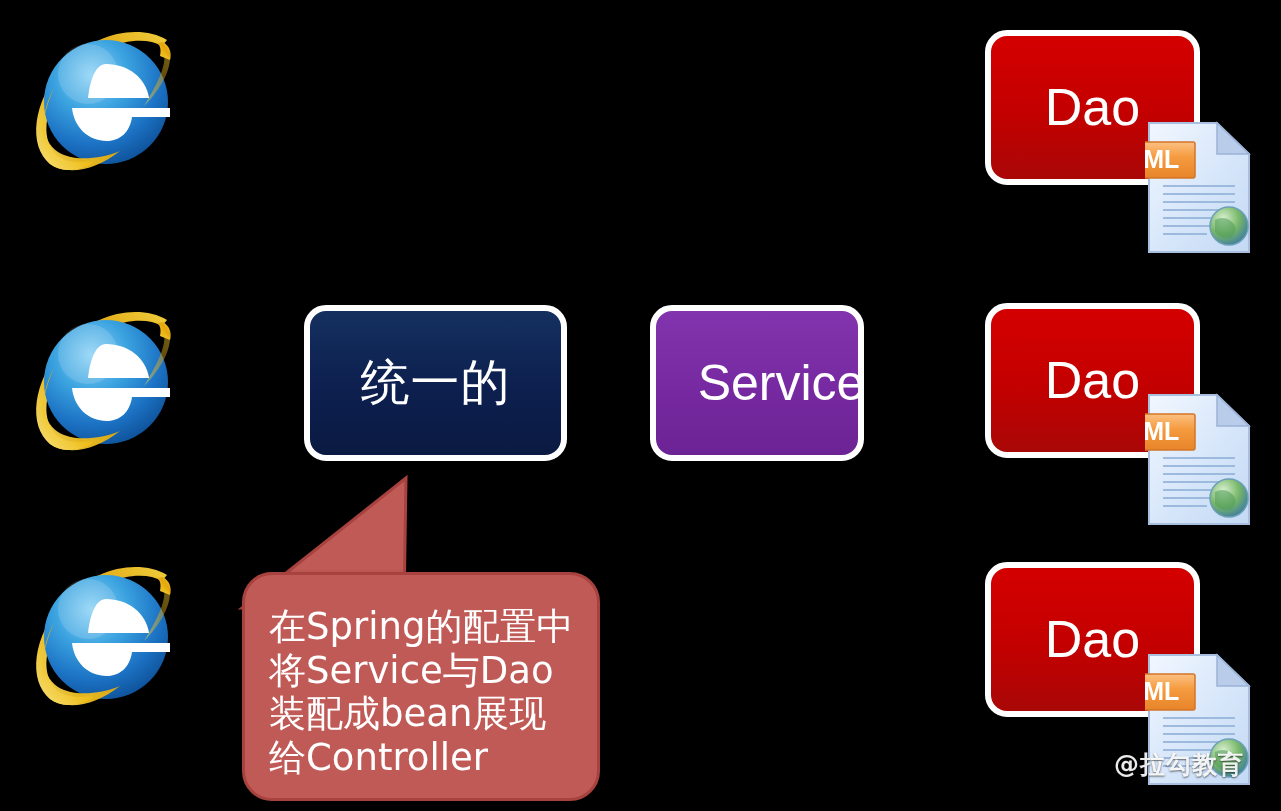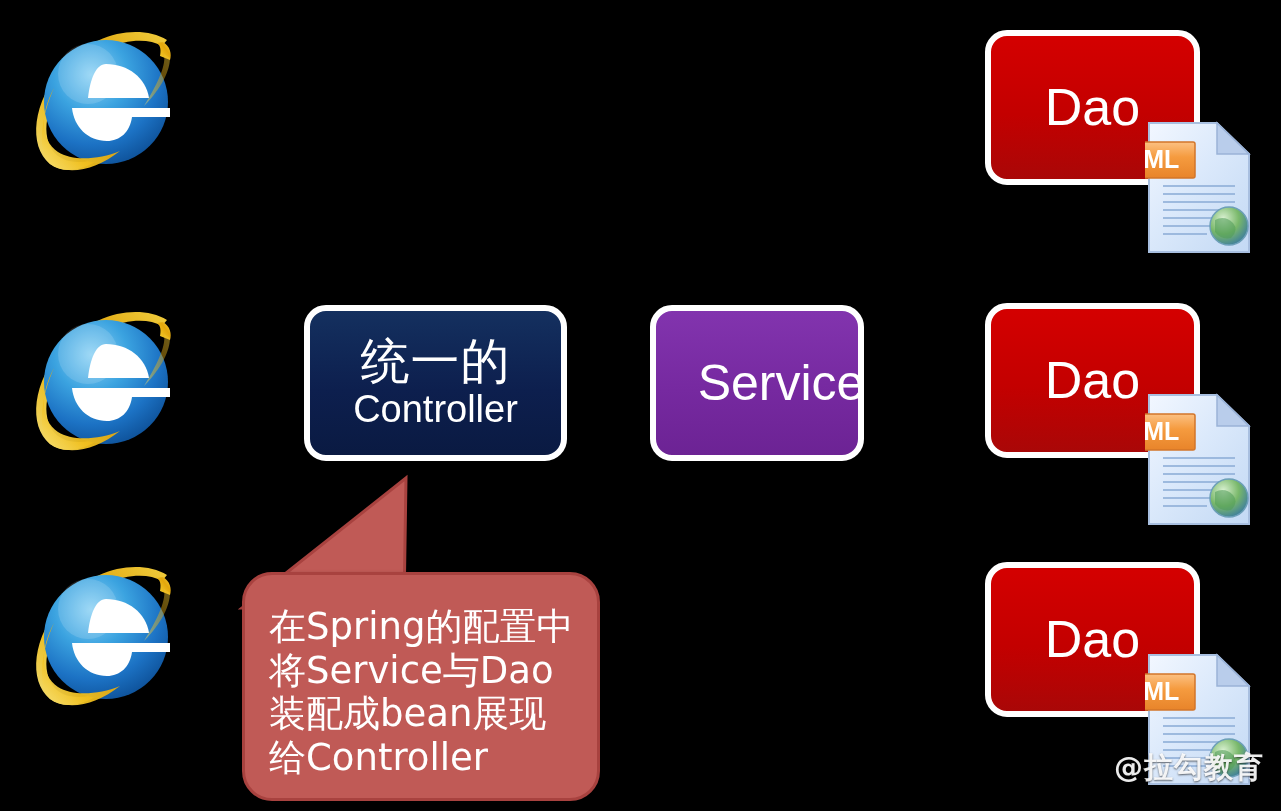--- a/index.html
+++ b/index.html
@@ -102,21 +102,21 @@
     left: 0; top: 0;
     width: 100%;
     height: 100%;
     overflow: visible;
     pointer-events: none;
   }
 
   
   .watermark {
     position: absolute;
-    font-size: 29px;
+    font-size: 25px;
     font-weight: bold;
     color: rgba(255,255,255,0.92);
     font-family: "DejaVu Sans", "Liberation Sans", sans-serif;
     letter-spacing: 1px;
     text-shadow: 0 1px 2px rgba(0,0,0,0.6);
   }
 </style>
 </head>
 <body>
 
@@ -213,21 +213,20 @@
                C68,123 54,109 52,90 Z" fill="#ffffff"></path>
       <path d="M143,24 C150,28 152,36 150,42 L140,38 C141,33 141,28 137,25 Z" fill="url(#ieRing3)"></path>
       <path d="M30,146 C48,158 76,152 100,133 C78,142 52,143 38,134
                C20,122 20,96 34,70 C22,96 16,132 30,146 Z" fill="url(#ieRing3)" opacity="0.95"></path>
       <path d="M150,40 C150,52 142,70 124,88 C140,62 146,46 144,36 Z" fill="url(#ieRing3)" opacity="0.45"></path>
     </svg>
   </div>
 
   <div class="box box-controller" style="left:304px; top:305px; width:263px; height:156px;">
     <div class="line-cn">统一的</div>
-    <div class="line-en">Controller</div>
   </div>
 
   <div class="box box-service" style="left:650px; top:305px; width:214px; height:156px;padding-left:48px;">
     <div class="single">Service</div>
   </div>
 
   <div class="box box-dao" style="left:985px; top:30px; width:215px; height:155px;">
     <div class="single">Dao</div>
   </div>
   <div class="xml-icon" style="left:1145px; top:120px;">

